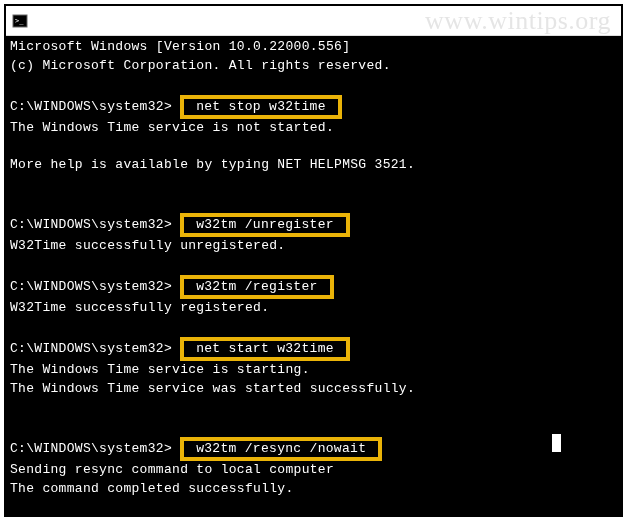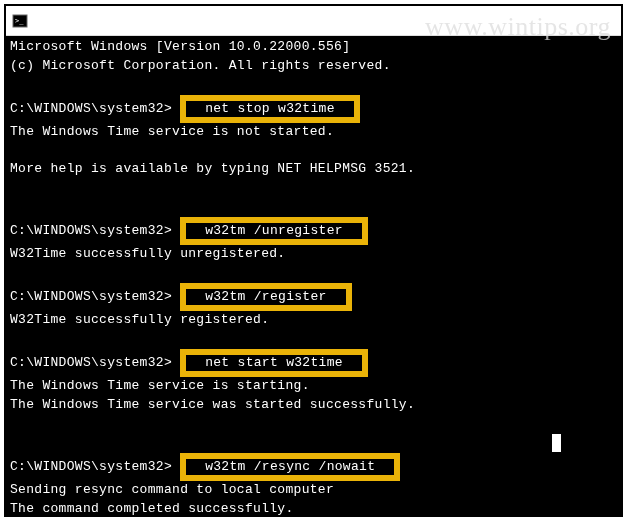--- a/index.html
+++ b/index.html
@@ -46,30 +46,30 @@
       font-family: "Consolas", "Courier New", monospace;
       font-size: 13px;
       line-height: 1.45;
       padding: 2px 4px;
       height: calc(100% - 30px);
       white-space: pre;
       position: relative;
       letter-spacing: 0.3px;
     }
     .hl {
-      border: 6px solid #eab308;
+      border: 4px solid #eab308;
       display: inline-block;
-      padding: 0px 19px;
+      padding: 0px 12px;
       line-height: 1.25;
     }
     .line { display:block; }
     .empty { height: 1.45em; }
     .watermark {
       position: absolute;
-      top: 12px;
+      top: 6px;
       right: 16px;
       font-family: Georgia, "Times New Roman", serif;
       font-size: 26px;
       color: rgba(220,220,220,0.75);
       z-index: 50;
       pointer-events: none;
       letter-spacing: 0.5px;
     }
     .stray-cursor {
       position: absolute;

